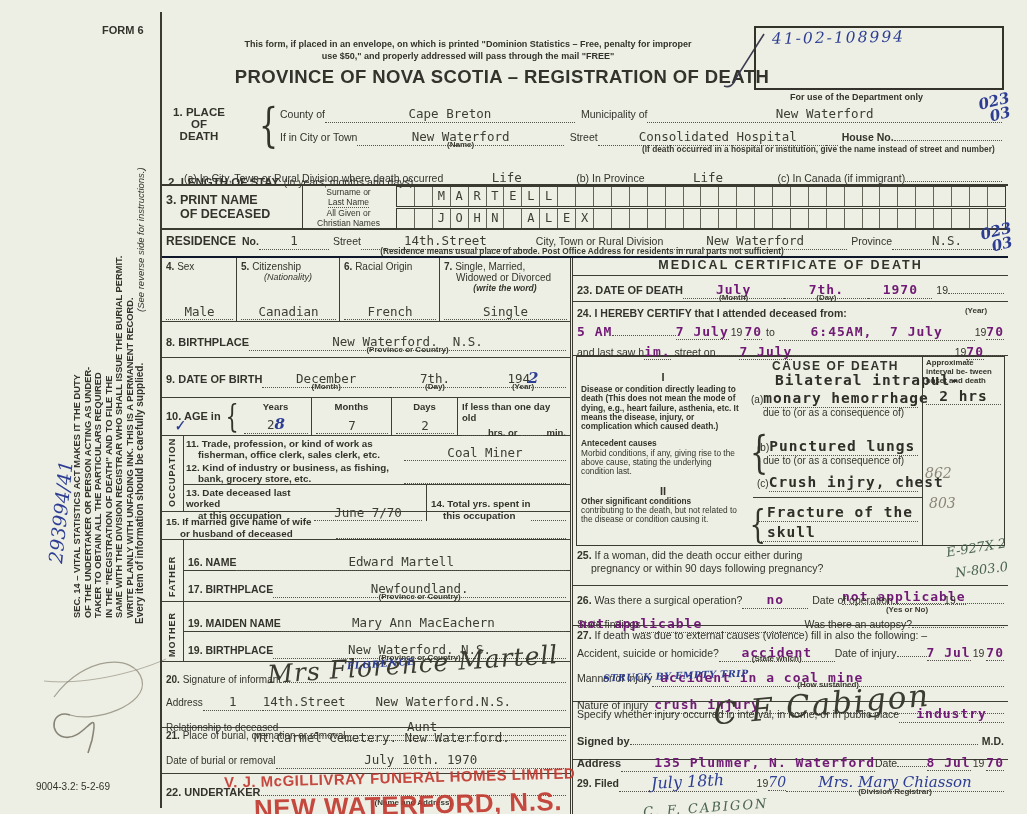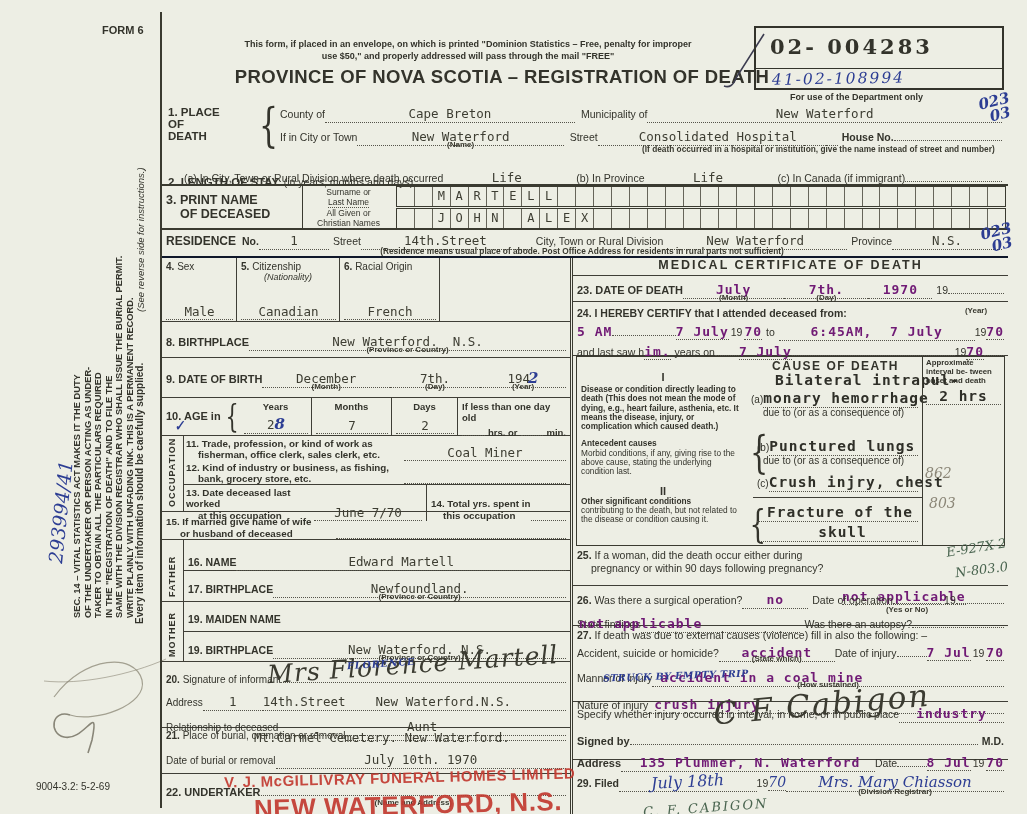--- a/index.html
+++ b/index.html
@@ -78,30 +78,29 @@
     <div class="abs b ctr" style="left:38px;top:38px;width:536px;font-size:9px;line-height:1.35">
       <div>This form, if placed in an envelope, on which is printed "Dominion Statistics – Free, penalty for improper</div>
       <div>use $50," and properly addressed will pass through the mail "FREE"</div>
     </div>
     <div class="abs b ctr" style="left:70px;top:66px;width:540px;font-size:18.5px;letter-spacing:.4px">PROVINCE OF NOVA SCOTIA – REGISTRATION OF DEATH</div>
 
     <svg style="left:560px;top:30px" width="45" height="60">
       <path d="M2,56 q8,3 12,-8 L42,4" fill="none" stroke="#3c3c50" stroke-width="1.6"></path>
     </svg>
     <div class="abs" style="left:592px;top:26px;width:250px;height:64px;border:2px solid #33332b">
-      <div style="font-family:'DejaVu Serif',serif;font-weight:bold;font-size:21px;letter-spacing:3px;padding:6px 0 0 14px;border-bottom:1.5px solid #33332b;height:41px">02-  004283</div>
       <div class="hwb" style="font-size:15.5px;padding-left:16px;letter-spacing:2px;transform:rotate(-1deg)">41-02-108994</div>
     </div>
     <div class="abs b" style="left:628px;top:92px;font-size:9px">For use of the Department only</div>
     <div class="abs hwb b" style="left:818px;top:92px;font-size:15px;transform:rotate(-14deg)">
       <div>023</div>
       <div style="margin:-4px 0 0 8px">03</div>
     </div>
 
-    <div class="abs b" style="left:6px;top:106px;font-size:11.5px;line-height:1.05;text-align:left;width:62px">
+    <div class="abs b" style="left:6px;top:106px;font-size:11.5px;line-height:1.05;text-align:center;width:62px">
       <span>1.</span>
       <span>PLACE</span>
       <div>OF</div>
       <div>DEATH</div>
     </div>
     <div class="abs brace" style="left:92px;top:102px;font-size:46px">{</div>
     <div class="abs row" style="left:118px;top:104px;width:722px">
       <span class="lbl">County of</span>
       <span class="fill ctr" style="max-width:250px"><span class="type">Cape Breton</span></span>
       <span class="lbl" style="padding-left:6px">Municipality of</span>
@@ -244,20 +243,26 @@
           </div>
           <div class="cell" style="flex:0 0 103px">
             <span class="b">5.</span> <span>Citizenship</span>
             <div class="i ctr" style="font-size:9px">(Nationality)</div>
             <div class="cellval type">Canadian</div>
           </div>
           <div class="cell" style="flex:0 0 100px">
             <span class="b">6.</span> <span>Racial Origin</span>
             <div class="cellval type">French</div>
           </div>
+          <div class="cell" style="flex:1;border-right:none">
+            <span class="b">7.</span> <span>Single, Married,</span>
+            <div style="padding-left:12px">Widowed or Divorced</div>
+            <div class="i b ctr" style="font-size:8.5px">(write the word)</div>
+            <div class="cellval type">Single</div>
+          </div>
         </div>
 
         <div class="frow row" style="height:36px;padding:10px 4px 0 4px">
           <span class="b" style="font-size:11px"><span>8.</span> <span>BIRTHPLACE</span></span>
           <span class="fill ctr rel"><span class="type">New Waterford.  N.S.</span><i class="fcap">(Province or Country)</i></span>
         </div>
 
         <div class="frow row" style="height:40px;padding:11px 4px 0 4px">
           <span class="b" style="font-size:11px;white-space:nowrap"><span>9.</span> <span>DATE OF BIRTH</span></span>
           <span class="fill ctr rel"><span class="type">December</span><i class="fcap">(Month)</i></span>
@@ -341,20 +346,21 @@
           </div>
         </div>
 
         <div class="frow" style="height:60px;display:flex">
           <div class="strip">
               <span>MOTHER</span>
             </div>
           <div style="flex:1;display:flex;flex-direction:column">
             <div class="row" style="height:30px;border-bottom:1px solid #3f3e36;padding:11px 4px 0 4px">
               <span class="b" style="font-size:10.5px;white-space:nowrap"><span>19.</span> <span>MAIDEN NAME</span></span>
+              <span class="fill ctr"><span class="type">Mary Ann MacEachern</span></span>
             </div>
             <div class="row" style="height:30px;padding:8px 4px 0 4px">
               <span class="b" style="font-size:10.5px;white-space:nowrap"><span>19.</span> <span>BIRTHPLACE</span></span>
               <span class="fill ctr rel"><span class="type">New Waterford. N.S.</span><i class="fcap">(Province or Country)</i></span>
             </div>
           </div>
         </div>
 
         <div class="frow" style="height:66px;padding:4px 4px 0 4px">
           <div class="row" style="padding-top:8px">
@@ -422,21 +428,21 @@
             <span class="lbl" style="padding:0 2px">19</span>
             <span class="type2 du">70</span>
             <span class="lbl" style="padding:0 4px">to</span>
             <span class="fill ctr"><span class="type2">6:45AM,  7 July</span></span>
             <span class="lbl">19</span>
             <span class="type2 du">70</span>
           </div>
           <div class="row" style="padding-top:3px">
             <span class="lbl">and last saw h</span>
             <span class="type2 du">im.</span>
-            <span class="lbl" style="padding-left:4px">years on</span>
+            <span class="lbl" style="padding-left:4px">street on</span>
             <span class="fill" style="max-width:24px"></span>
             <span class="type2 du">7 July</span>
             <span class="fill"></span>
             <span class="lbl">19</span>
             <span class="type2 du">70</span>
             <span class="fill" style="max-width:20px"></span>
           </div>
         </div>
 
         <div style="height:190px;position:relative">
@@ -467,21 +473,21 @@
               <div class="abs row" style="left:8px;top:116px;right:4px">
                 <span style="font-size:10px">(c)</span>
                 <span class="fill" style="text-align:left"><span class="type3">Crush injry, chest</span></span>
               </div>
               <div class="abs" style="left:4px;top:140px;right:0;border-top:1px solid #3f3e36"></div>
               <div class="abs brace" style="left:-4px;top:146px;font-size:40px">{</div>
               <div class="abs row" style="left:8px;top:146px;right:4px">
                 <span class="fill" style="text-align:left;padding-left:10px"><span class="type3">Fracture of the</span></span>
               </div>
               <div class="abs row" style="left:8px;top:166px;right:4px">
-                <span class="fill" style="text-align:center;padding-left:10px"><span class="type3">skull</span></span>
+                <span class="fill" style="text-align:left;padding-left:10px"><span class="type3">skull</span></span>
               </div>
             </div>
             <div class="cint">
               <div class="b" style="font-size:7.8px;line-height:1.15">Approximate interval be- tween onset and death</div>
               <div class="type3 du ctr" style="margin-top:2px">2 hrs</div>
               <div class="abs pcl" style="left:2px;top:108px;font-size:14px">862</div>
               <div class="abs pcl" style="left:6px;top:138px;font-size:14px">803</div>
             </div>
           </div>
         </div>
@@ -545,21 +551,21 @@
             <span class="fill ctr"><span class="type2">industry</span></span>
           </div>
           <span class="abs cur" style="left:140px;top:-16px;font-size:31px;transform:rotate(-5deg);letter-spacing:2px;white-space:nowrap">C F Cabigon</span>
           <div class="row" style="padding-top:12px">
             <span class="b" style="font-size:11px">Signed by</span>
             <span class="fill"></span>
             <span class="b" style="font-size:10.5px;padding-left:4px">M.D.</span>
           </div>
           <div class="row" style="padding-top:6px">
             <span class="b" style="font-size:11px">Address</span>
-            <span class="fill" style="text-align:center;padding-left:4px"><span class="type2">135 Plummer, N. Waterford</span></span>
+            <span class="fill" style="text-align:right;padding-left:4px"><span class="type2">135 Plummer, N. Waterford</span></span>
             <span style="font-size:10.5px">Date</span>
             <span class="fill" style="max-width:40px"></span>
             <span class="type2 du">8 Jul</span>
             <span style="font-size:10.5px;padding:0 2px">19</span>
             <span class="type2 du">70</span>
           </div>
         </div>
 
         <div style="height:54px;padding:4px 4px 0 4px;position:relative">
           <div class="row" style="padding-top:8px">

